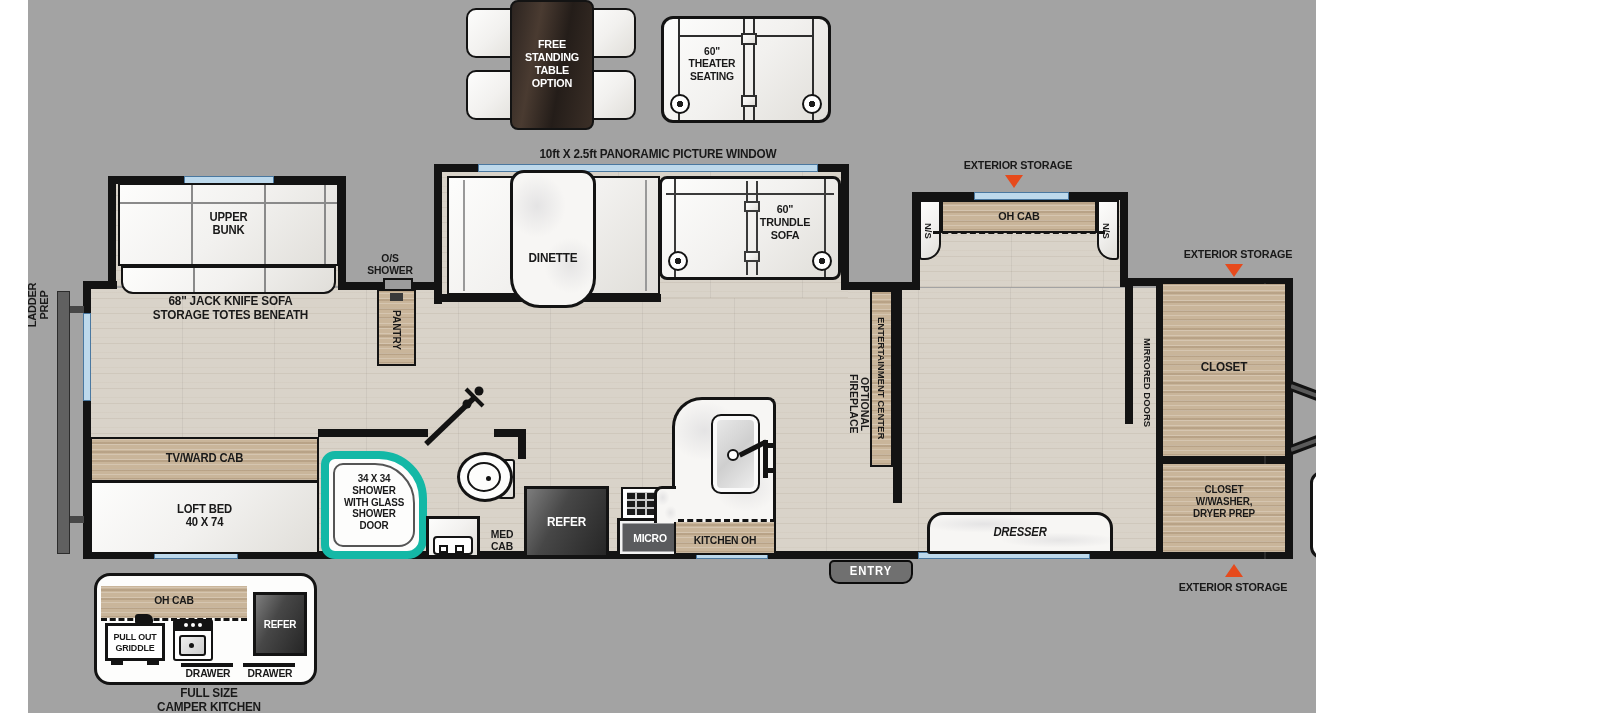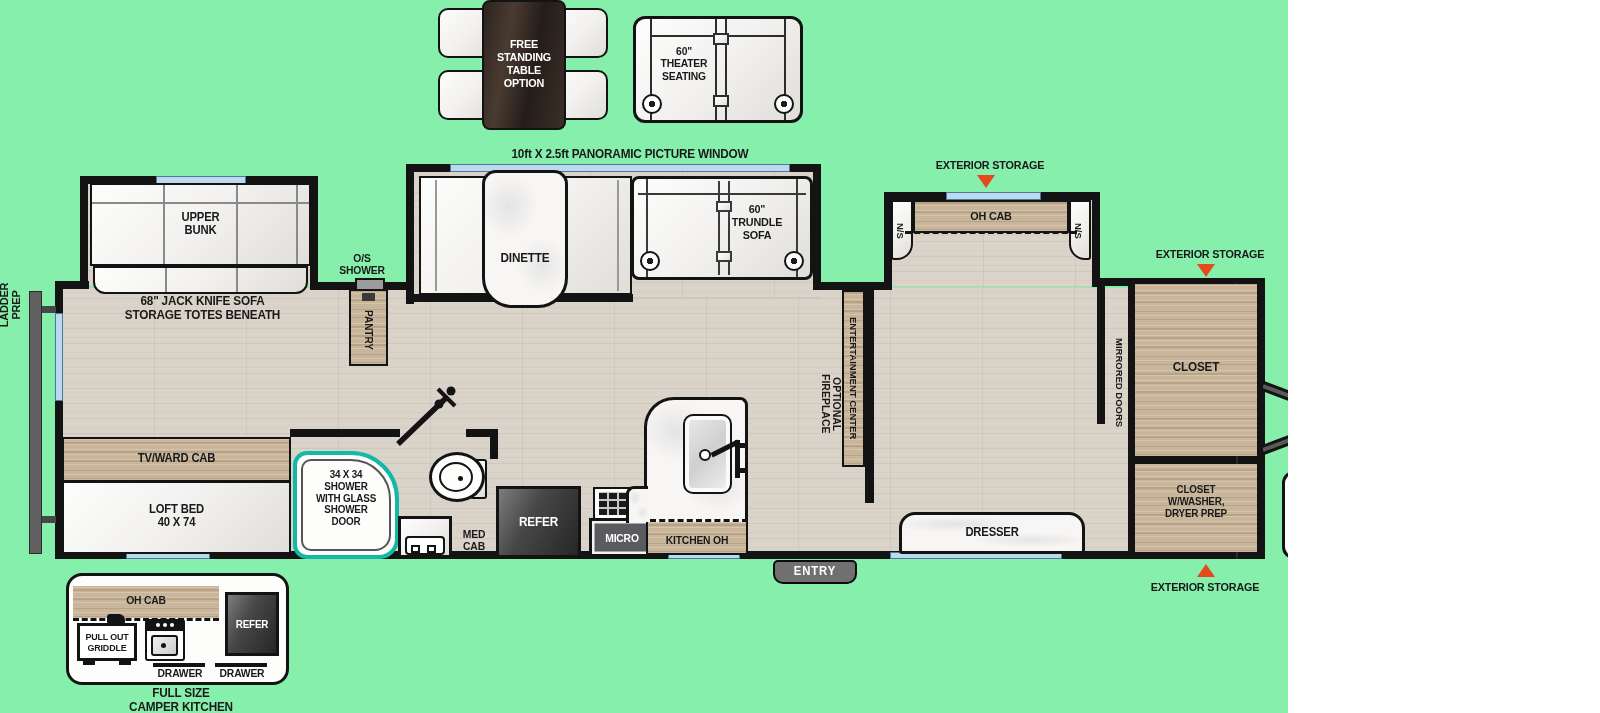--- a/index.html
+++ b/index.html
@@ -1,17 +1,17 @@
 <!DOCTYPE html>
 <html><head>
 <meta charset="utf-8">
 <style>
   html,body{margin:0;padding:0;background:#fff;}
-  #canvas{position:relative;width:1288px;height:713px;background:#86efac;overflow:hidden;
-          font-family:"Liberation Sans",sans-serif;}
+  #canvas{position:relative;width:1288px;height:713px;background:#a3a3a3;overflow:hidden;
+          font-family:"Liberation Sans",sans-serif;margin-left:28px;}
   .abs{position:absolute;box-sizing:border-box;}
   .wall{position:absolute;background:#131313;}
   .thinline{position:absolute;background:#2a2a2a;}
   .win{position:absolute;background:#bdd9ec;border:1px solid #4a78a0;box-sizing:border-box;}
   .floor{background-color:#d9d3c9;
     background-image:
       repeating-linear-gradient(90deg, rgba(0,0,0,.05) 0 1px, rgba(0,0,0,0) 1px 92px),
       repeating-linear-gradient(0deg, rgba(135,118,96,.12) 0 1px, rgba(0,0,0,0) 1px 6px, rgba(170,155,130,.08) 6px 7px, rgba(0,0,0,0) 7px 15px);}
   .wood{background-color:#c9b59a;
     background-image:
@@ -190,25 +190,25 @@
 
   <div class="abs wood" style="left:1135px;top:284px;width:122px;height:172px;">
     <div class="lbl" style="left:0;right:0;top:76px;font-size:12.5px;">CLOSET</div>
   </div>
   <div class="abs wood" style="left:1135px;top:464px;width:122px;height:88px;">
     <div class="lbl" style="left:0;right:0;top:20px;font-size:10.5px;">CLOSET
 W/WASHER,
 DRYER PREP</div>
   </div>
 
-  <div class="abs marble" style="left:899px;top:512px;width:186px;height:42px;border:3px solid #131313;border-radius:16px 16px 3px 3px;">
+  <div class="abs marble" style="left:899px;top:512px;width:186px;height:42px;border:3px solid #131313;border-radius:16px 16px 3px 3px;font-style:italic;">
     <div class="lbl" style="left:0;right:0;top:11px;font-size:12px;">DRESSER</div>
   </div>
 
-  <div class="abs" style="left:293px;top:451px;width:106px;height:108px;border:4px solid #14b8a6;border-radius:14px 48px 20px 14px;background:#fdfdfc;">
+  <div class="abs" style="left:293px;top:451px;width:106px;height:108px;border:8px solid #14b8a6;border-radius:14px 48px 20px 14px;background:#fdfdfc;">
     <div class="abs" style="left:4px;top:4px;right:4px;bottom:4px;border:2px solid #555;border-radius:10px 40px 16px 10px;"></div>
     <div class="lbl" style="left:0;right:0;top:14px;font-size:10.5px;">34 X 34
 SHOWER
 WITH GLASS
 SHOWER
 DOOR</div>
   </div>
   <svg class="abs" style="left:386px;top:376px;" width="80" height="74" viewBox="0 0 80 74">
     <line x1="12" y1="68" x2="60" y2="22" stroke="#131313" stroke-width="5.5"></line>
     <line x1="52" y1="13" x2="69" y2="30" stroke="#131313" stroke-width="4"></line>
@@ -245,21 +245,21 @@
   <div class="abs" style="left:699px;top:449px;width:12px;height:12px;border:2.5px solid #131313;border-radius:50%;background:#fff;"></div>
   <div class="abs" style="left:710px;top:446px;width:30px;height:5px;background:#131313;transform:rotate(-27deg);"></div>
   <div class="abs" style="left:735px;top:440px;width:5px;height:38px;background:#131313;"></div>
   <div class="abs" style="left:735px;top:443px;width:11px;height:5px;background:#131313;"></div>
   <div class="abs" style="left:735px;top:468px;width:11px;height:5px;background:#131313;"></div>
   <div class="dash" style="left:650px;top:519px;width:98px;"></div>
   <div class="abs wood" style="left:646px;top:522px;width:102px;height:33px;border:2px solid #131313;border-top:none;">
     <div class="lbl" style="left:0;right:0;top:12px;font-size:11px;">KITCHEN OH</div>
   </div>
 
-  <div class="abs" style="left:773px;top:560px;width:84px;height:24px;background:#707070;border:2.5px solid #0c0c0c;border-radius:5px 5px 10px 10px;">
+  <div class="abs" style="left:801px;top:560px;width:84px;height:24px;background:#707070;border:2.5px solid #0c0c0c;border-radius:5px 5px 10px 10px;">
     <div class="lbl wlbl" style="left:0;right:0;top:3px;font-size:12px;color:#fff;letter-spacing:1px;">ENTRY</div>
   </div>
 
   <div class="lbl" style="left:905px;top:159px;width:170px;font-size:11.5px;">EXTERIOR STORAGE</div>
   <div class="tri-down" style="left:977px;top:175px;"></div>
   <div class="lbl" style="left:1125px;top:248px;width:170px;font-size:11.5px;">EXTERIOR STORAGE</div>
   <div class="tri-down" style="left:1197px;top:264px;"></div>
   <div class="tri-up" style="left:1197px;top:564px;"></div>
   <div class="lbl" style="left:1120px;top:581px;width:170px;font-size:11.5px;">EXTERIOR STORAGE</div>
 

